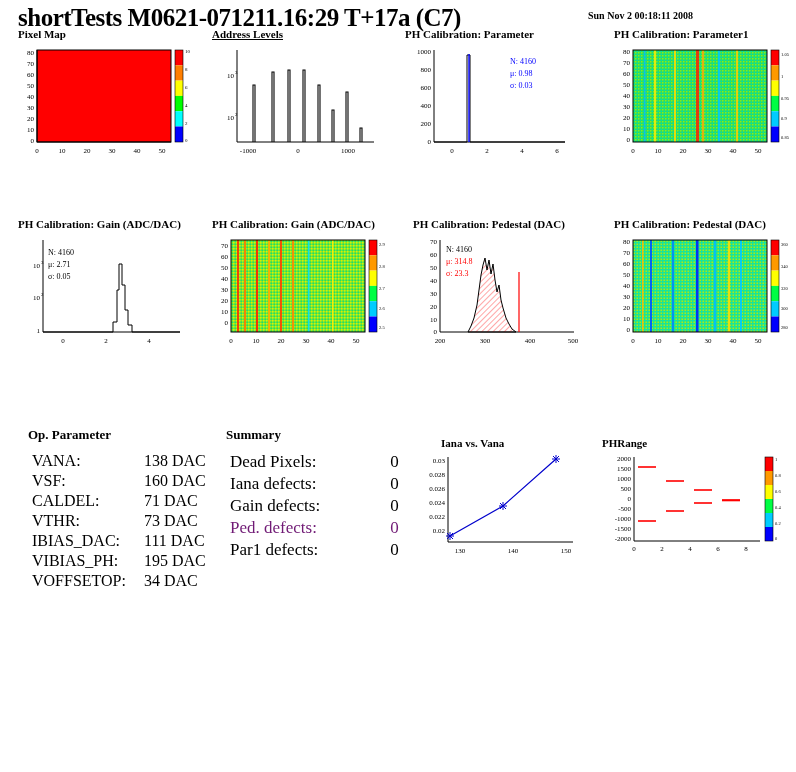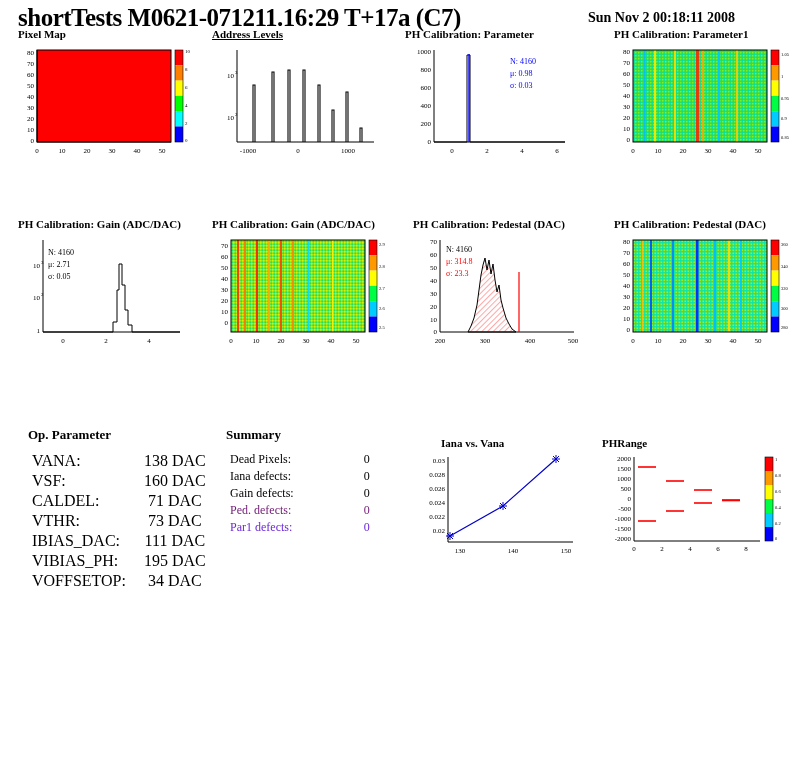--- a/index.html
+++ b/index.html
@@ -1,26 +1,26 @@
 <!DOCTYPE html>
 <html><head>
 <meta charset="utf-8">
 <style>
   html,body{margin:0;padding:0;}
   body{width:796px;height:772px;background:#ffffff;font-family:"Liberation Serif",serif;color:#000;position:relative;overflow:hidden;}
   .title{position:absolute;left:18px;top:4px;font-size:25px;font-weight:bold;letter-spacing:-0.5px;}
-  .datestamp{position:absolute;left:588px;top:10px;font-size:14px;font-weight:bold;}
+  .datestamp{position:absolute;left:588px;top:10px;font-size:10px;font-weight:bold;}
   .panel{position:absolute;}
   .ptitle{font-size:11px;font-weight:bold;font-family:"Liberation Serif",serif;}
   svg{display:block;}
   .sect-head{font-size:13px;font-weight:bold;}
   table.params{border-collapse:collapse;font-size:16px;}
   table.params td{padding:1px 0;}
-  table.params td.val{text-align:center;padding-left:18px;}
-  table.summary{border-collapse:collapse;font-size:12px;}
+  table.params td.val{text-align:left;padding-left:18px;}
+  table.summary{border-collapse:collapse;font-size:17px;}
   table.summary td{padding:1px 0;}
   table.summary td.val{text-align:right;padding-left:70px;}
 </style>
 </head>
 <body>
 
 <div class="title">shortTests M0621-071211.16:29 T+17a (C7)</div>
 <div class="datestamp">Sun Nov  2 00:18:11 2008</div>
 
 <div class="panel" style="left:18px;top:28px;">
@@ -402,21 +402,21 @@
           <td class="val">0</td>
         </tr>
       <tr>
           <td>Gain defects:</td>
           <td class="val">0</td>
         </tr>
       <tr style="color:#701a75">
           <td>Ped. defects:</td>
           <td class="val">0</td>
         </tr>
-      <tr style="color:#6d28d9">
+      <tr style="color:#000000">
           <td>Par1 defects:</td>
           <td class="val">0</td>
         </tr>
     </tbody>
   </table>
 </div>
 
 <div class="panel" style="left:413px;top:437px;">
   <div class="ptitle" style="margin-left:28px;">Iana vs. Vana</div>
   <svg width="175" height="115">

